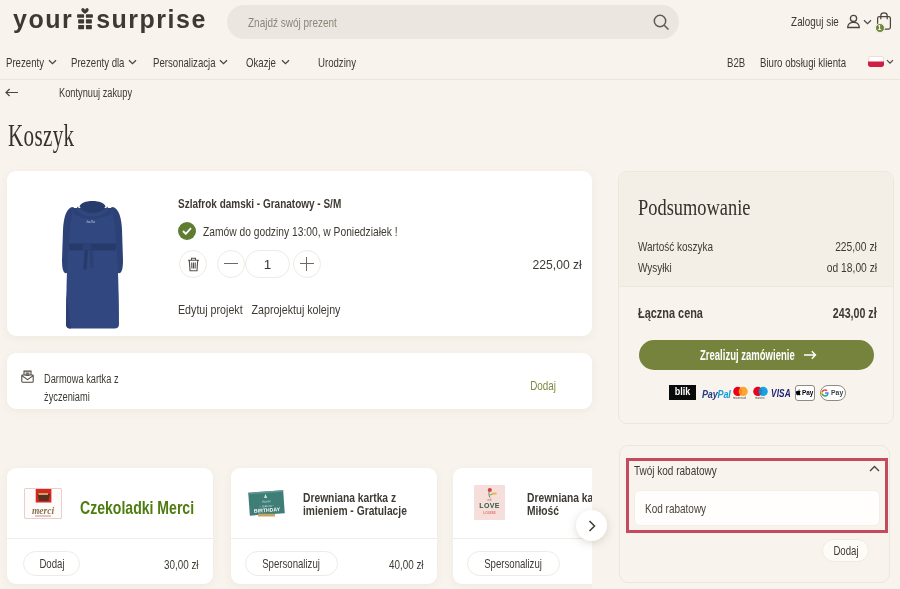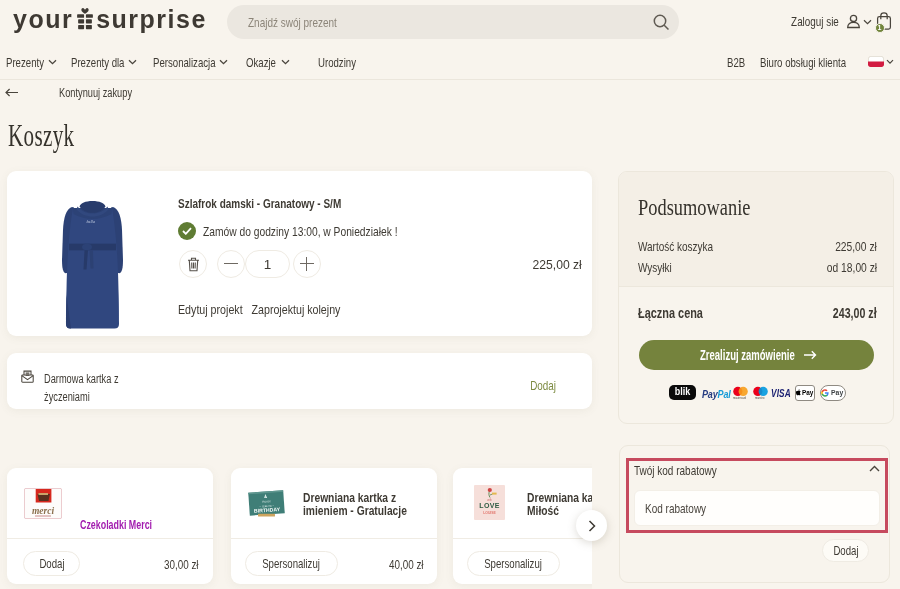--- a/index.html
+++ b/index.html
@@ -160,21 +160,21 @@
     <div class="card" style="left:7px;top:8px;width:206px;height:116px;"></div>
     <svg class="abs" style="left:24px;top:28px;" width="38" height="31" viewBox="0 0 38 31">
       <rect x="0.4" y="0.4" width="37.2" height="30.2" rx="1.5" fill="#fdfcfb" stroke="#e3b8bc" stroke-width="0.8"></rect>
       <rect x="11.7" y="1" width="15.7" height="13.5" fill="#d6281e"></rect>
       <path d="M13.5 6 L25.9 6 L24.5 13 L15 13 Z" fill="#57301f"></path>
       <rect x="14.5" y="5" width="9.5" height="2" fill="#c9a36a"></rect>
       <text x="19" y="26" font-size="9.5" font-weight="bold" font-style="italic" fill="#8a6f4d" font-family="Liberation Serif" text-anchor="middle">merci</text>
       <rect x="11" y="27.5" width="16" height="1" fill="#c98b8b"></rect>
     </svg>
     <div class="abs" style="left:80px;top:497px;font-size:13px;font-weight:bold;color:#3e3a33;"></div>
-    <div class="abs" style="left:80px;top:37px;font-size:12px;font-weight:bold;color:#a21caf;margin-top:21px;"><span class="sx">Czekoladki Merci</span></div>
+    <div class="abs" style="left:80px;top:37px;font-size:19px;font-weight:bold;color:#4d7c0f;"><span class="sx">Czekoladki Merci</span></div>
     <div class="abs" style="left:7px;top:78px;width:206px;height:1px;background:#f0ece4;"></div>
     <div class="pill-btn" style="left:23px;top:91px;width:57px;height:25px;">
         <span class="sx" style="transform-origin:50% 50%;">Dodaj</span>
       </div>
     <div class="abs" style="left:199px;top:97px;font-size:13px;color:#3e3a33;">
         <span class="sxr" style="position:absolute;right:0;top:0;">30,00 zł</span>
       </div>
 
     <div class="card" style="left:231px;top:8px;width:206px;height:116px;"></div>
     <svg class="abs" style="left:246px;top:28px;" width="40" height="30" viewBox="0 0 40 30">
@@ -239,21 +239,21 @@
       <span class="sxr" style="position:absolute;right:0;top:0;">243,00 zł</span>
     </div>
 
   <div class="abs" style="left:639px;top:340px;width:235px;height:30px;border-radius:15px;background:#75833d;color:#fff;">
     <span class="sx" style="position:absolute;left:61px;top:7px;font-size:14px;font-weight:bold;transform:scaleX(0.68);">Zrealizuj zamówienie</span>
     <svg class="abs" style="left:164px;top:10px;" width="14" height="10" viewBox="0 0 14 10" fill="none" stroke="#fff" stroke-width="1.4">
         <path d="M1 5 L12.5 5 M8.8 1.3 L12.5 5 L8.8 8.7"></path>
       </svg>
   </div>
 
-  <div class="abs" style="left:669px;top:385px;width:27px;height:15px;background:#0a0a0a;border-radius:5px;color:#fff;display:flex;align-items:center;justify-content:center;">
+  <div class="abs" style="left:669px;top:385px;width:27px;height:15px;background:#0a0a0a;border-radius:0;color:#fff;display:flex;align-items:center;justify-content:center;">
     <span style="display:inline-block;font-size:10px;font-weight:bold;transform:scaleX(0.9);margin-top:-1.5px;">blik</span>
   </div>
   <div class="abs" style="left:702px;top:387.5px;font-size:11px;font-weight:bold;font-style:italic;letter-spacing:-0.2px;">
     <span class="sx" style="transform:scaleX(0.82);"><span style="color:#253b80;">Pay</span><span style="color:#179bd7;">Pal</span></span>
   </div>
   <svg class="abs" style="left:733px;top:386px;" width="15" height="13" viewBox="0 0 15 13">
     <circle cx="4.8" cy="5.4" r="4.6" fill="#eb001b"></circle>
       <circle cx="10.2" cy="5.4" r="4.6" fill="#f79e1b" fill-opacity="0.9"></circle>
     <text x="0" y="12.6" font-size="2.6" fill="#4a453d">mastercard</text>
   </svg>

